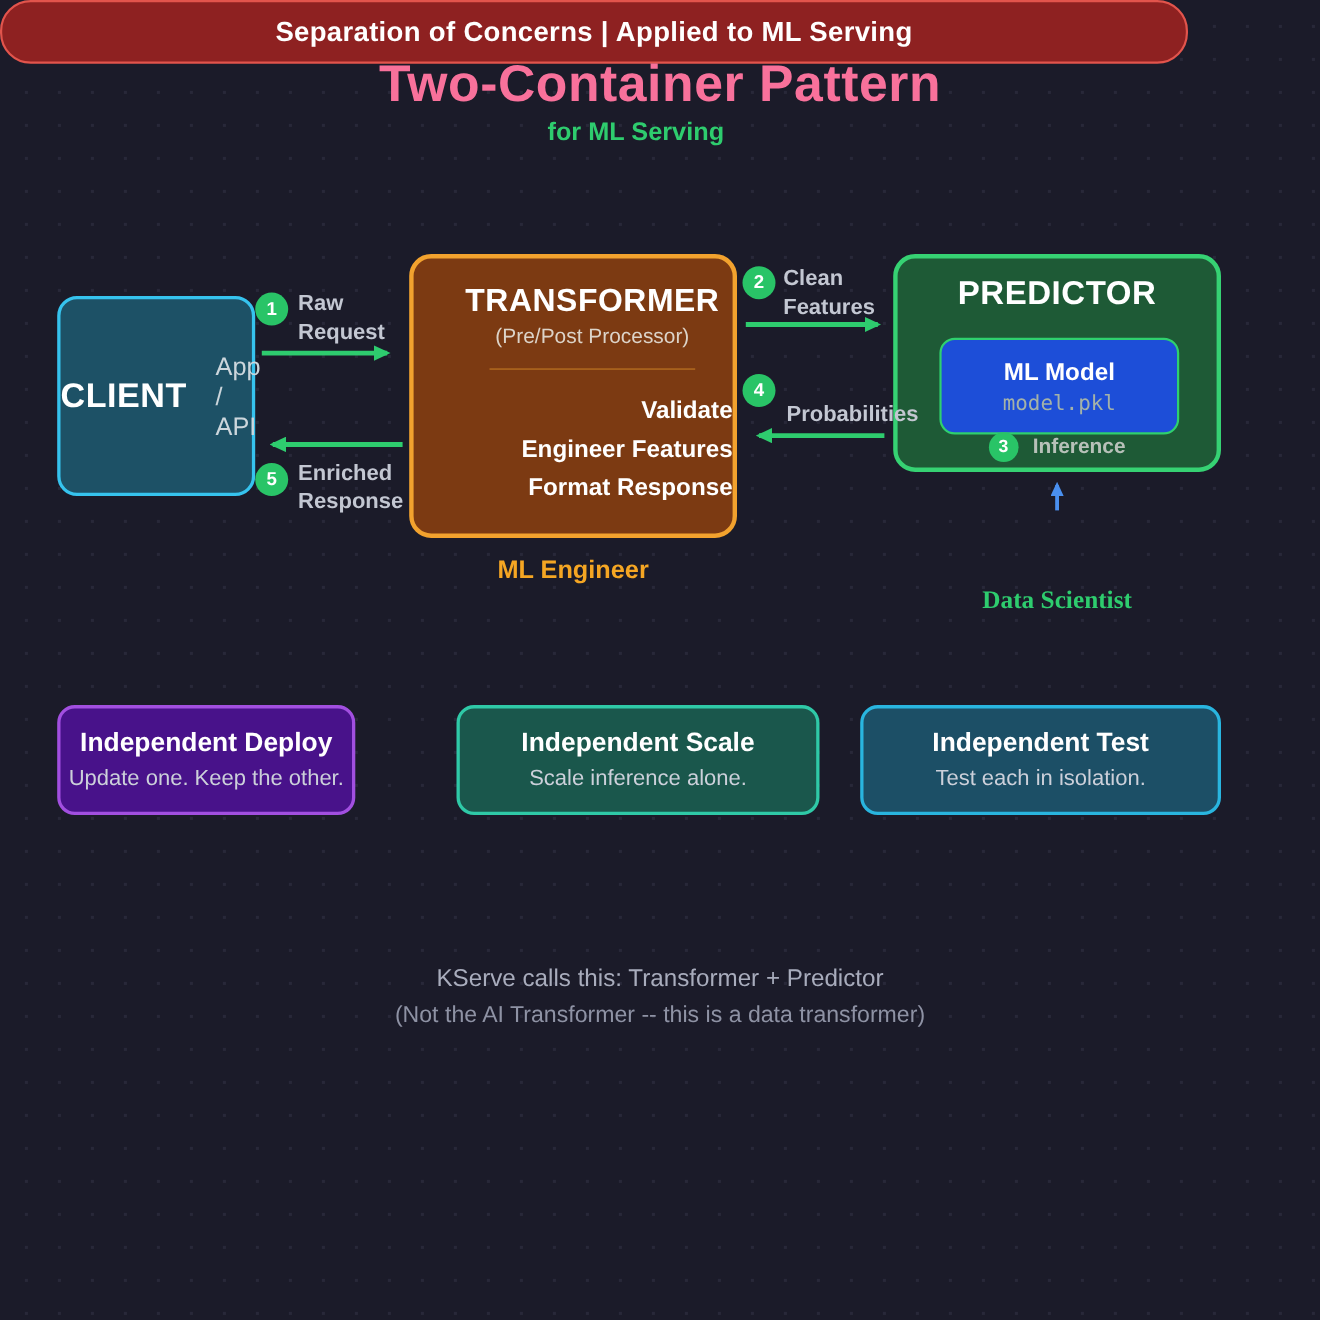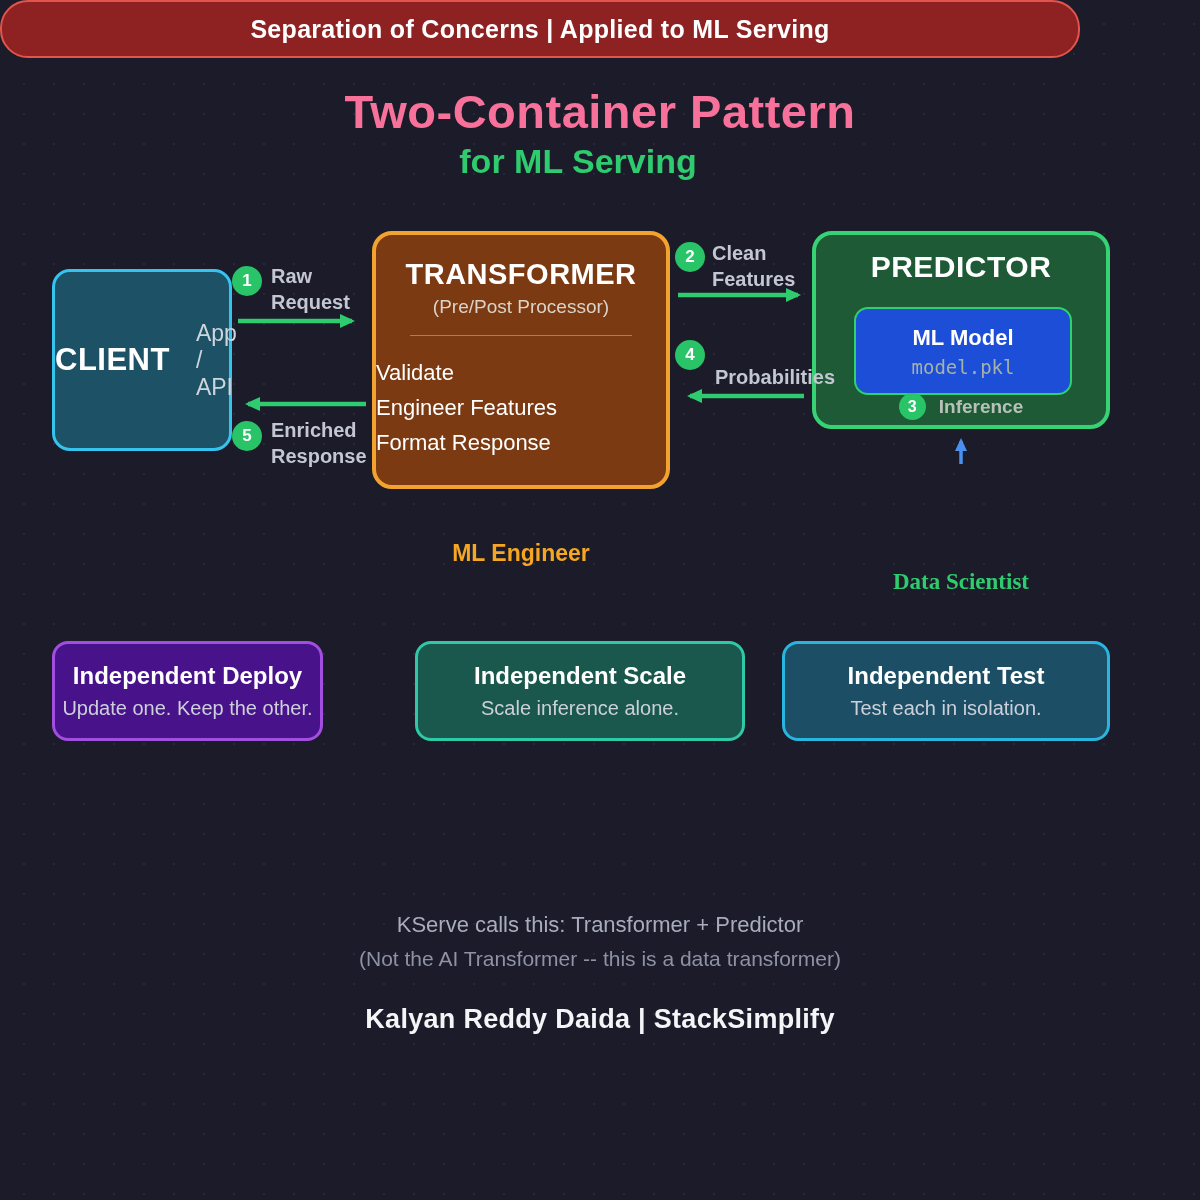--- a/index.html
+++ b/index.html
@@ -4,42 +4,42 @@
 <style>
   html,body{margin:0;padding:0;background:#10101c;}
   .stage{
     position:relative;width:1200px;height:1200px;overflow:hidden;
     background-color:#1b1b29;
     background-image:radial-gradient(circle,#282839 1.4px,rgba(0,0,0,0) 1.5px);
     background-size:30px 30px;background-position:9px 9px;
     font-family:"Liberation Sans",sans-serif;
     -webkit-font-smoothing:antialiased;
   }
-  .abs{position:absolute;margin-top:36px;}
+  .abs{position:absolute;}
   .ctr{text-align:center;}
 
   
   .title{left:0;top:48px;width:1200px;font-size:47px;font-weight:800;color:#f8719b;letter-spacing:.5px;}
-  .subtitle{left:0;top:106px;width:1156px;font-size:34px;font-weight:600;color:#2ecc6e;}
+  .subtitle{left:0;top:106px;width:1156px;font-size:23px;font-weight:600;color:#2ecc6e;}
 
   
   .box{position:absolute;box-sizing:border-box;border-radius:18px;}
 
   
   .client{left:52px;top:269px;width:180px;height:182px;background:#1d5166;border:3px solid #36c3ee;
           display:flex;flex-direction:row;align-items:center;justify-content:flex-start;gap:26px;}
   .client-title{font-size:31px;font-weight:800;color:#ffffff;letter-spacing:.5px;}
   .client-sub{font-size:23px;color:#ccd6dc;}
 
   
-  .transformer{left:372px;top:231px;width:298px;height:258px;background:#7c3a12;border:4px solid #f2a22e;border-radius:20px;}
+  .transformer{left:372px;top:231px;width:298px;height:258px;background:#7c3a12;border:4px solid #f2a22e;border-radius:20px;padding-left:35px;}
   .tr-title{margin-top:23px;font-size:29px;font-weight:800;color:#ffffff;letter-spacing:.5px;text-align:center;}
   .tr-sub{margin-top:5px;font-size:19px;color:#dcd3c8;text-align:center;}
   .tr-divider{height:1px;background:rgba(242,162,46,.62);margin:17px 34px 0 34px;}
-  .tr-items{margin-top:19px;text-align:left;font-size:22px;font-weight:400;color:#ffffff;line-height:35px;}
+  .tr-items{margin-top:19px;text-align:right;font-size:22px;font-weight:700;color:#ffffff;line-height:35px;}
   .role-ml{left:372px;top:504px;width:298px;font-size:23px;font-weight:700;color:#f5a623;}
 
   
   .predictor{left:812px;top:231px;width:298px;height:198px;background:#1e5a36;border:4px solid #36d273;border-radius:20px;}
   .pr-title{margin-top:15px;font-size:30px;font-weight:800;color:#ffffff;letter-spacing:.5px;text-align:center;}
   .model-box{position:absolute;left:38px;top:72px;width:218px;height:88px;box-sizing:border-box;
              background:#1d4ed8;border:2.5px solid #2fd06e;border-radius:14px;
              display:flex;flex-direction:column;align-items:center;justify-content:center;gap:5px;}
   .model-title{font-size:22px;font-weight:800;color:#ffffff;}
   .model-file{font-size:19px;color:#a4b2a8;font-family:"DejaVu Sans Mono",monospace;}
@@ -170,15 +170,14 @@
     <div class="benefit-title">Independent Scale</div>
     <div class="benefit-sub">Scale inference alone.</div>
   </div>
 
   <div class="banner">
     <div class="banner-text">Separation of Concerns  |  Applied to ML Serving</div>
   </div>
 
   <div class="abs ctr note1">KServe calls this: Transformer + Predictor</div>
   <div class="abs ctr note2">(Not the AI Transformer -- this is a data transformer)</div>
-  <div class="abs ctr footer">Kalyan Reddy Daida  |  StackSimplify</div>
 
 </div>
 
 </body></html>

